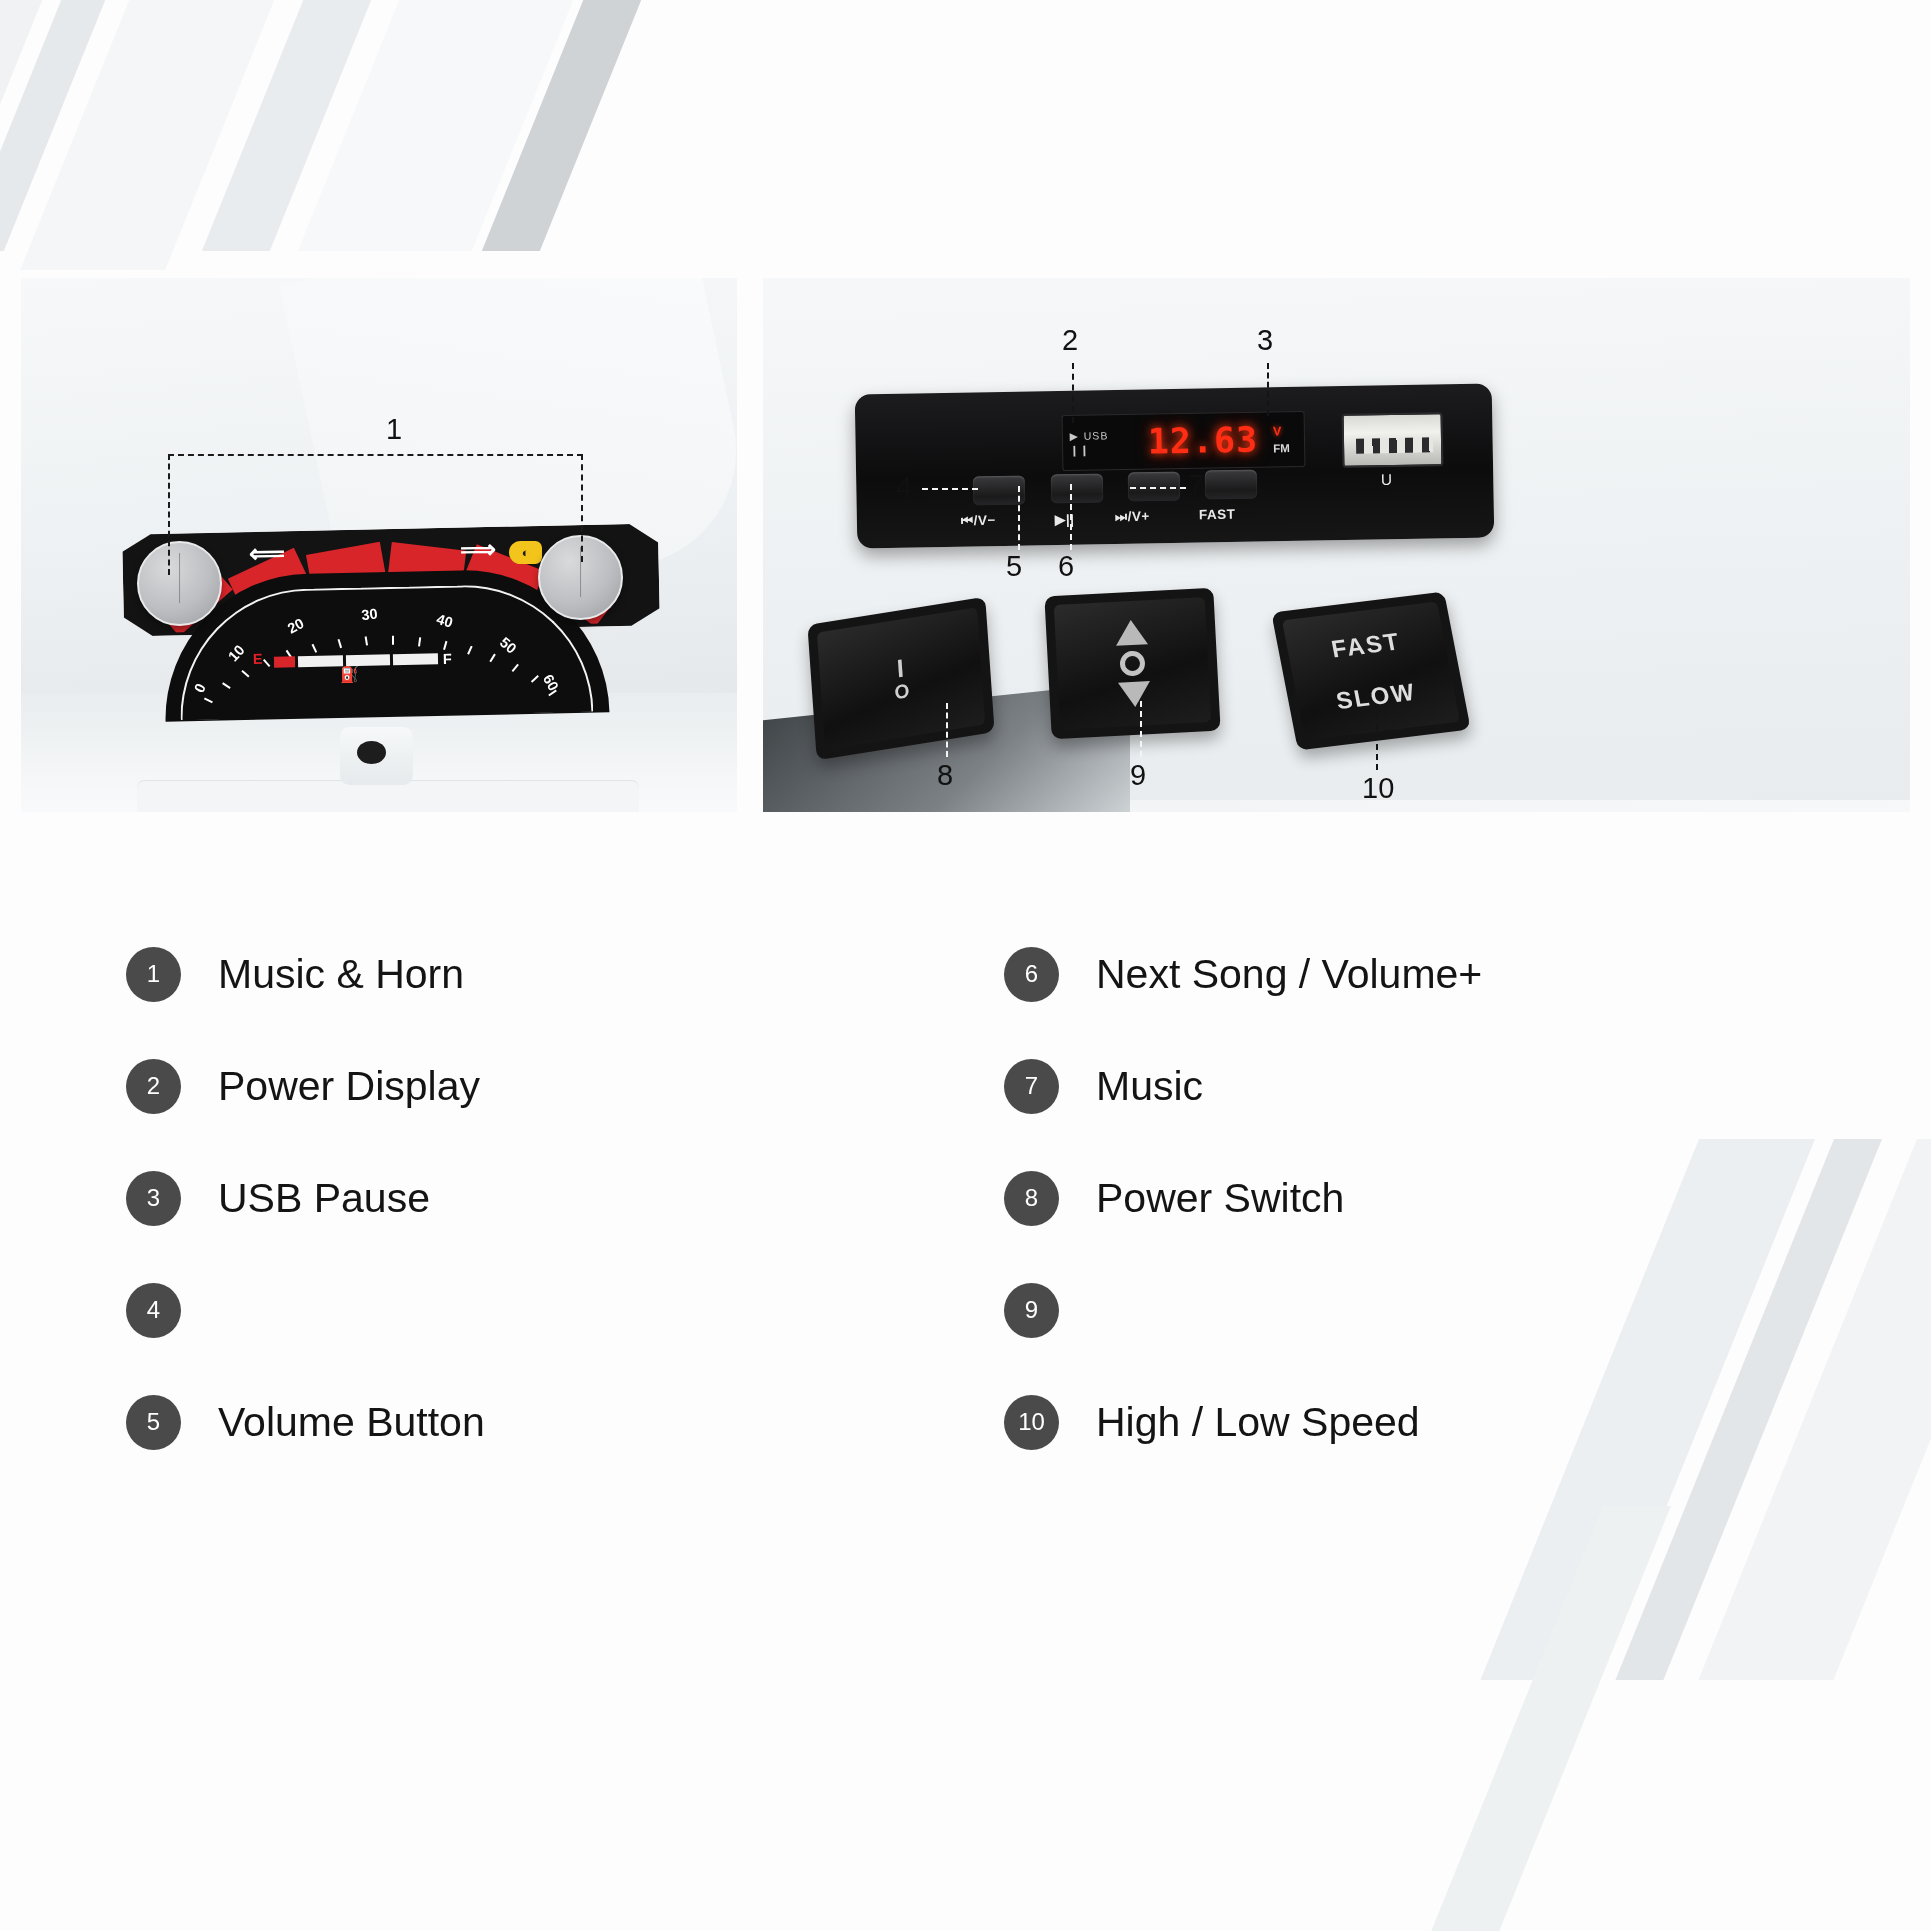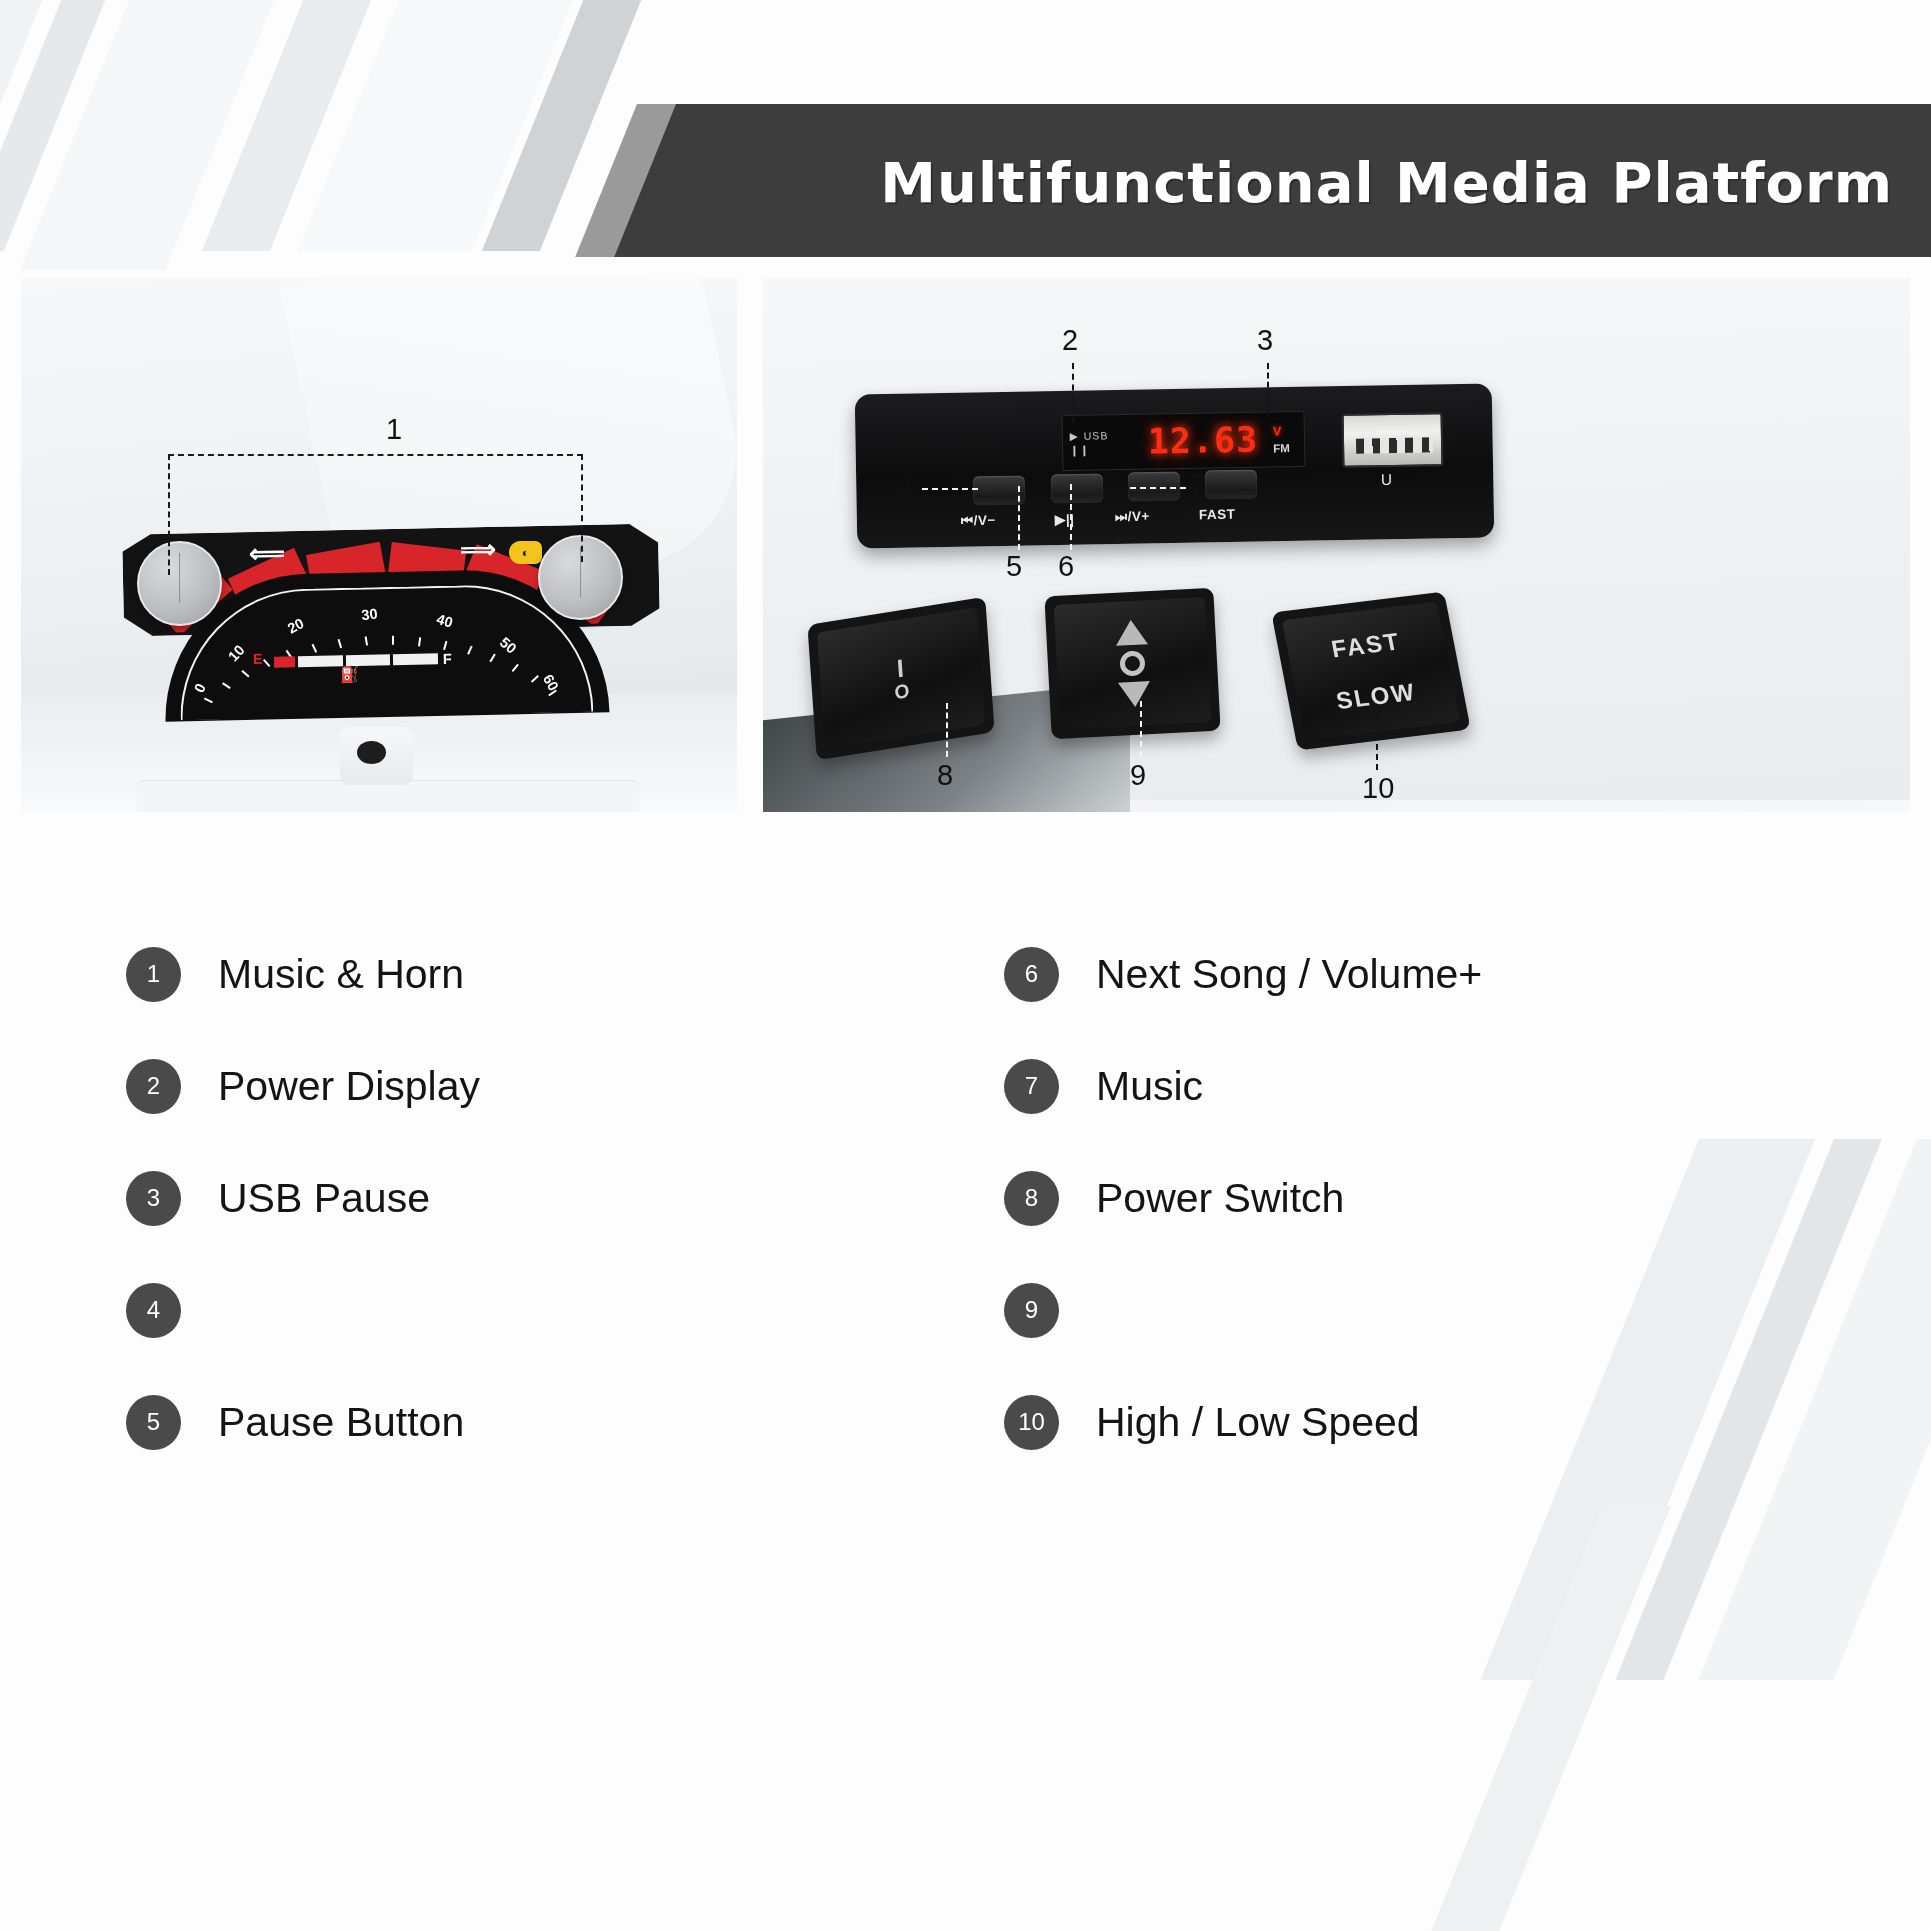--- a/index.html
+++ b/index.html
@@ -235,25 +235,20 @@
     <div class="dg" style="left:145px;top:-39px;width:145px;height:309px;background:#f4f6f7;"></div>
     <div class="dg" style="left:319px;top:-39px;width:68px;height:290px;background:#e9ecee;"></div>
     <div class="dg" style="left:415px;top:-39px;width:174px;height:290px;background:#f6f8f9;"></div>
     <div class="dg" style="left:599px;top:-39px;width:58px;height:290px;background:#cfd3d6;"></div>
     <div class="dg" style="left:1699px;top:1139px;width:116px;height:541px;background:#eceff1;"></div>
     <div class="dg" style="left:1834px;top:1139px;width:48px;height:541px;background:#e2e6e8;"></div>
     <div class="dg" style="left:1917px;top:1139px;width:135px;height:541px;background:#f1f3f5;"></div>
     <div class="dg" style="left:1603px;top:1506px;width:68px;height:425px;background:#eef1f2;"></div>
   </div>
 
-  <div class="header-wrap">
-    <div class="hdr-band2"></div>
-    <div class="hdr-band"></div>
-    <div class="hdr-title">Multifunctional Media Platform</div>
-  </div>
 
   <div class="panel panel-left">
     <div class="photo-bg pl-bg"></div>
     <div class="car-hood"></div>
     <div class="hood-seam"></div>
     <div class="car-lower"></div>
     <div class="car-lip"></div>
     <div class="hood-latch">
       <div class="latch-hole"></div>
     </div>
@@ -422,21 +417,21 @@
       </div>
       <div class="leg-item">
         <div class="badge">3</div>
         <div class="leg-label">USB Pause</div>
       </div>
       <div class="leg-item">
         <div class="badge">4</div>
       </div>
       <div class="leg-item">
         <div class="badge">5</div>
-        <div class="leg-label">Pause Button</div>
+        <div class="leg-label">Volume Button</div>
       </div>
     </div>
 
     <div class="legend-col col-b">
       <div class="leg-item">
         <div class="badge">6</div>
         <div class="leg-label">Next Song / Volume+</div>
       </div>
       <div class="leg-item">
         <div class="badge">7</div>

